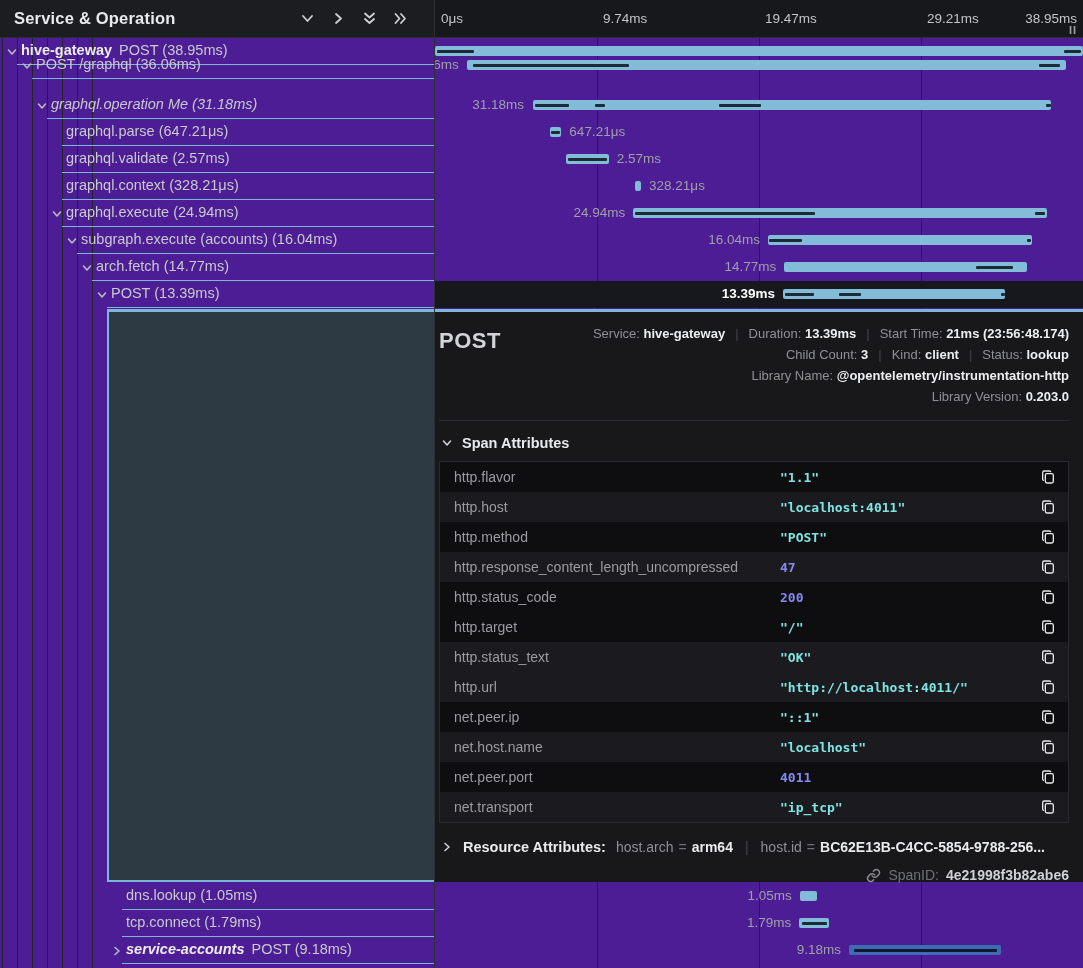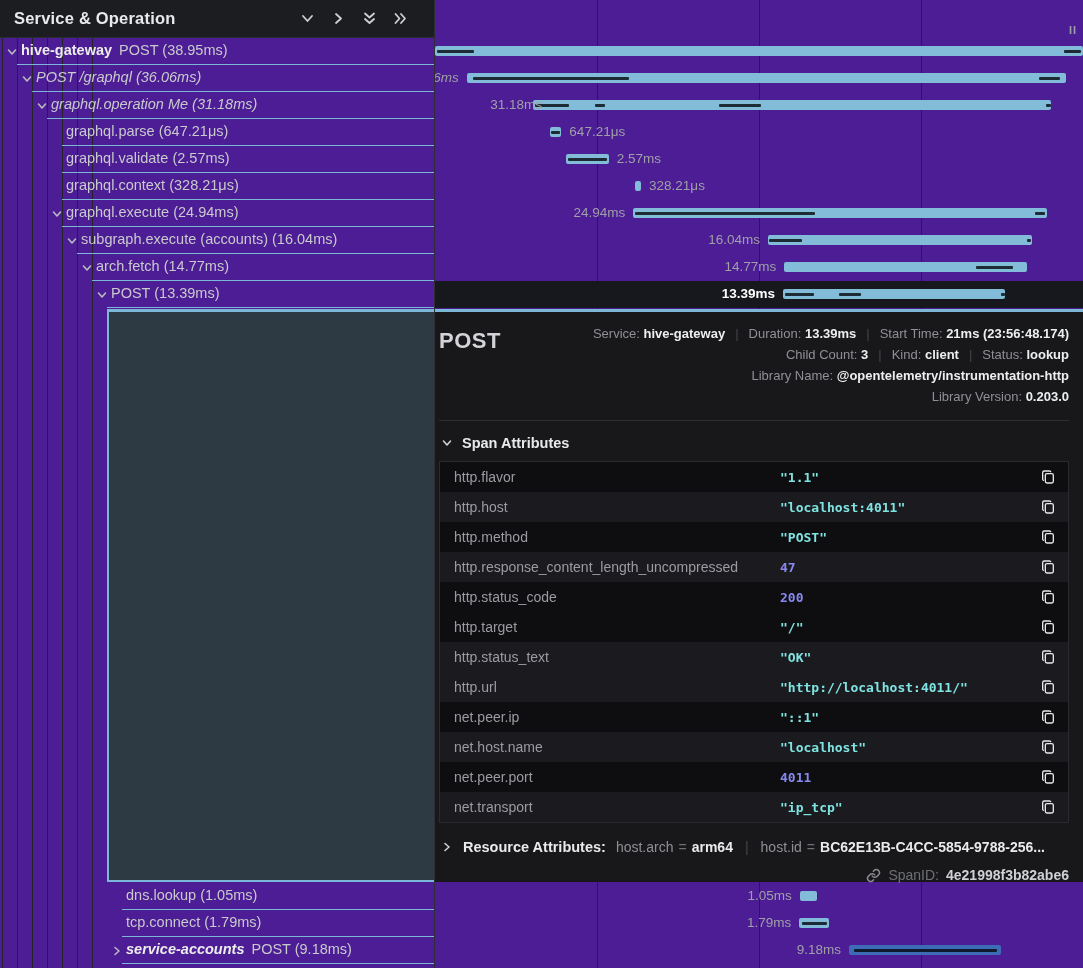--- a/index.html
+++ b/index.html
@@ -122,40 +122,47 @@
           <polyline points="3,8 7.5,12 12,8" fill="none" stroke="#cfd0d4" stroke-width="1.8" stroke-linecap="round" stroke-linejoin="round"></polyline>
         </svg>
       <svg class="chev-icon" width="15" height="15" viewBox="0 0 15 15">
           <polyline points="2.5,3 6.5,7.5 2.5,12" fill="none" stroke="#cfd0d4" stroke-width="1.8" stroke-linecap="round" stroke-linejoin="round"></polyline>
           <polyline points="8,3 12,7.5 8,12" fill="none" stroke="#cfd0d4" stroke-width="1.8" stroke-linecap="round" stroke-linejoin="round"></polyline>
         </svg>
     </span>
   </div>
   <div id="divider-handle">II</div>
 
+  <div id="ruler">
+    <span class="tick tick-0">0μs</span>
+    <span class="tick tick-1">9.74ms</span>
+    <span class="tick tick-2">19.47ms</span>
+    <span class="tick tick-3">29.21ms</span>
+    <span class="tick tick-4">38.95ms</span>
+  </div>
 
   <div id="col-divider"></div>
 
   <div id="rows-top">
       <div class="span-row" style="top: 38px;">
         <div class="row-name">
           <svg width="12" height="12" viewBox="0 0 12 12" class="chev" style="position: absolute; top: 8px; left: 6px;">
             <polyline points="2.5,4 6,8 9.5,4" fill="none" stroke="#b9babf" stroke-width="1.6" stroke-linecap="round" stroke-linejoin="round"></polyline>
           </svg>
           <span class="texts" style="left: 21px;"><span class="svc">hive-gateway</span><span class="op">POST (38.95ms)</span></span>
           <div class="underline" style="left: 17px;"></div>
         </div>
         <div class="row-track">
           <div class="bar" style="left: 0%; width: 100%; background: rgb(130, 188, 217);">
             <div class="stripe" style="left: 0.3%; width: 5.7%;"></div>
             <div class="stripe" style="left: 97%; width: 2.7%;"></div>
           </div>
         </div>
       </div>
-      <div class="span-row" style="top: 65px; font-style: italic;">
+      <div class="span-row" style="top: 52px;">
         <div class="row-name">
           <svg width="12" height="12" viewBox="0 0 12 12" class="chev" style="position: absolute; top: 8px; left: 21px;">
             <polyline points="2.5,4 6,8 9.5,4" fill="none" stroke="#b9babf" stroke-width="1.6" stroke-linecap="round" stroke-linejoin="round"></polyline>
           </svg>
           <span class="texts" style="left: 36px;"><span class="op">POST /graphql (36.06ms)</span></span>
           <div class="underline" style="left: 32px;"></div>
         </div>
         <div class="row-track">
           <div class="bar" style="left: 4.9%; width: 92.5%; background: rgb(130, 188, 217);">
             <div class="stripe" style="left: 1%; width: 26%;"></div>
@@ -172,21 +179,21 @@
           <span class="texts" style="left: 51px; font-style: italic;"><span class="op">graphql.operation Me (31.18ms)</span></span>
           <div class="underline" style="left: 47px;"></div>
         </div>
         <div class="row-track">
           <div class="bar" style="left: 15.1%; width: 80%; background: rgb(130, 188, 217);">
             <div class="stripe" style="left: 0.5%; width: 6.5%;"></div>
             <div class="stripe" style="left: 12%; width: 2%;"></div>
             <div class="stripe" style="left: 36%; width: 8%;"></div>
             <div class="stripe" style="left: 99%; width: 1%;"></div>
           </div>
-          <span class="dur-label" style="right: 541px;">31.18ms</span>
+          <span class="dur-label" style="right: 559px;">31.18ms</span>
         </div>
       </div>
       <div class="span-row" style="top: 119px;">
         <div class="row-name">
           <span class="texts" style="left: 66px;"><span class="op">graphql.parse (647.21μs)</span></span>
           <div class="underline" style="left: 62px;"></div>
         </div>
         <div class="row-track">
           <div class="bar" style="left: 17.7%; width: 1.8%; background: rgb(130, 188, 217);">
             <div class="stripe" style="left: 8%; width: 84%;"></div>

